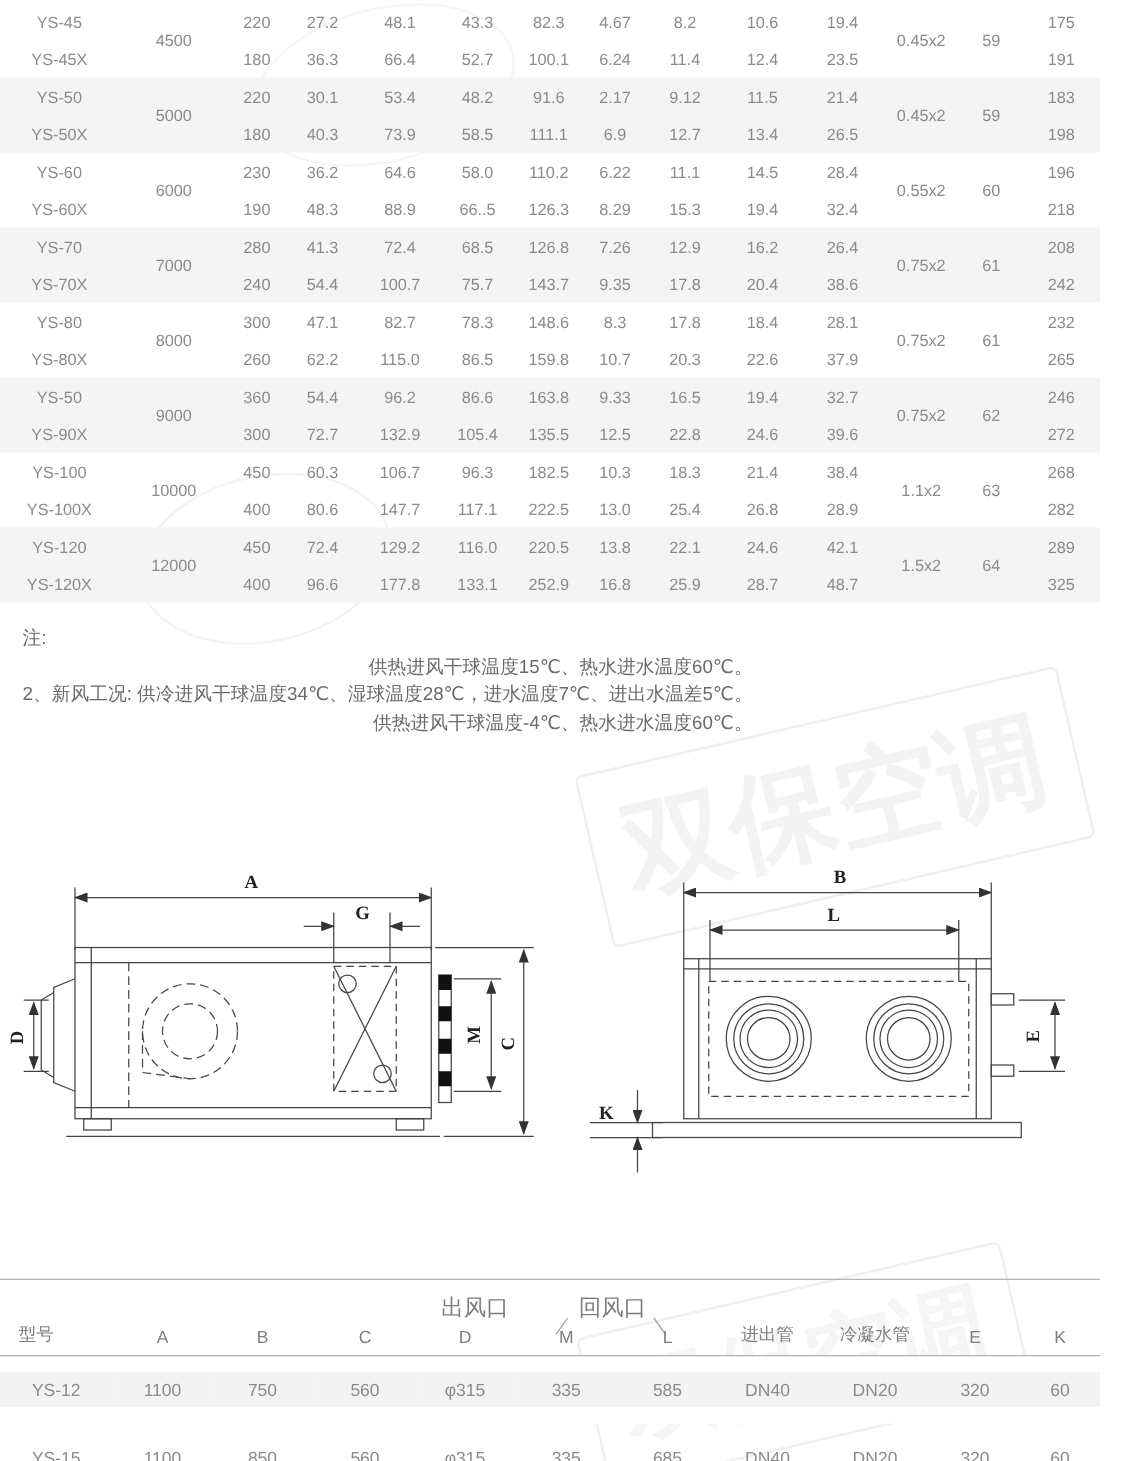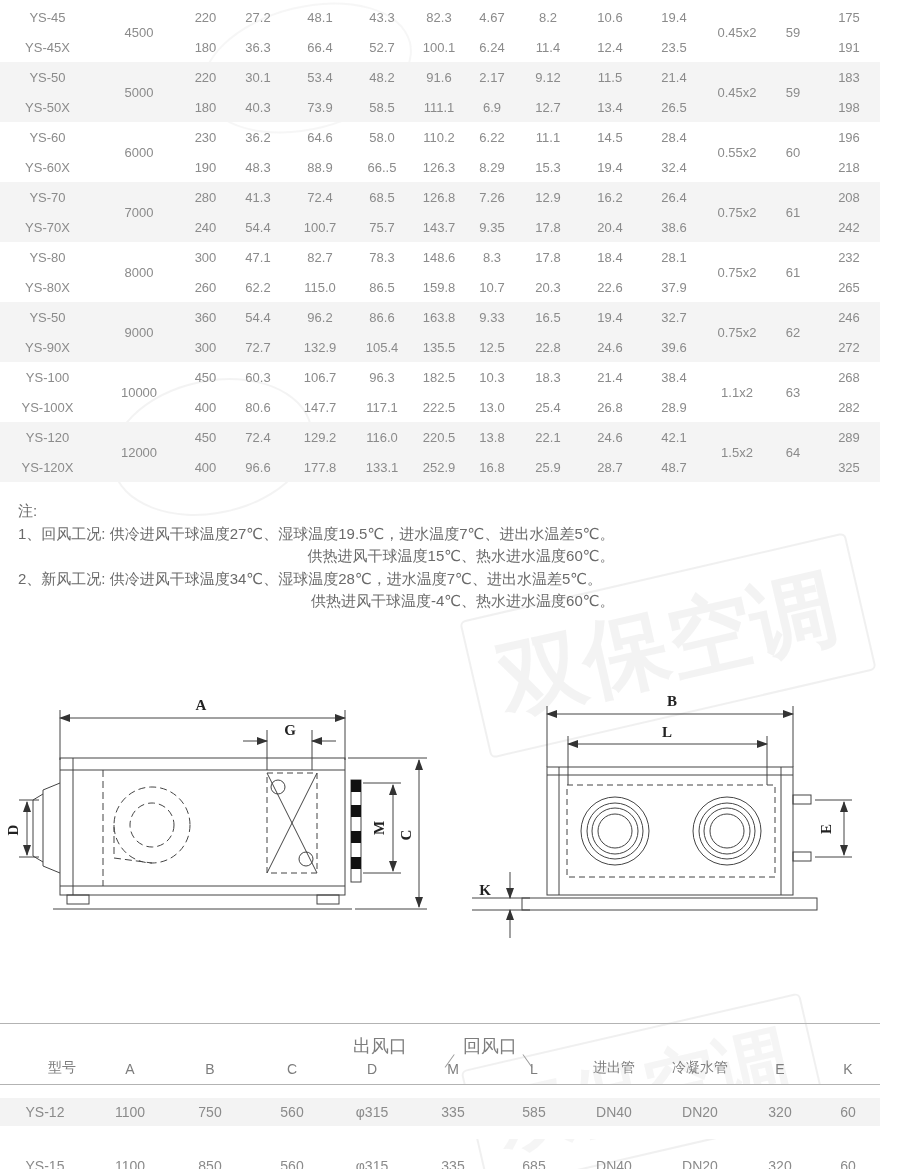--- a/index.html
+++ b/index.html
@@ -311,21 +311,20 @@
           <td>25.9</td>
           <td>28.7</td>
           <td>48.7</td>
           <td>325</td>
         </tr>
       </tbody>
   </table>
 
   <div class="notes">
     <div>注:</div>
-    <div>1、回风工况: 供冷进风干球温度27℃、湿球温度19.5℃，进水温度7℃、进出水温差5℃。</div>
     <div class="indent">供热进风干球温度15℃、热水进水温度60℃。</div>
     <div>2、新风工况: 供冷进风干球温度34℃、湿球温度28℃，进水温度7℃、进出水温差5℃。</div>
     <div class="indent">供热进风干球温度-4℃、热水进水温度60℃。</div>
   </div>
 
 
   <svg class="diag diag-left" width="445" height="255" viewBox="0 0 445 255">
     <defs>
       <marker id="ar1" markerWidth="11" markerHeight="8" refX="10" refY="4" orient="auto-start-reverse" markerUnits="userSpaceOnUse">
         <path d="M0,0 L11,4 L0,8 Z" fill="#333"></path>
@@ -443,21 +442,21 @@
       <line x1="50" y1="220" x2="50" y2="248" marker-start="url(#ar2)"></line>
     </g>
     <text x="212" y="16" text-anchor="middle">B</text>
     <text x="207" y="47" text-anchor="middle">L</text>
     <text x="368" y="142" text-anchor="middle" transform="rotate(-90 368,139)">E</text>
     <text x="25" y="205" text-anchor="middle">K</text>
   </svg>
 
   <div class="dim-wrap">
     <div class="dim-head">
-      <span class="h" style="left:62px">型号</span>
+      <span class="h" style="left:29px">型号</span>
       <span class="h" style="left:130px">A</span>
       <span class="h" style="left:210px">B</span>
       <span class="h" style="left:292px">C</span>
       <span class="h2" style="left:380px">出风口</span>
       <span class="h" style="left:372px">D</span>
       <span class="h" style="left:453px">M</span>
       <span class="h2" style="left:490px">回风口</span>
       <span class="slash" style="left:446px;transform:rotate(8deg)">╱</span>
       <span class="slash" style="left:524px;transform:rotate(-8deg)">╲</span>
       <span class="h" style="left:534px">L</span>

